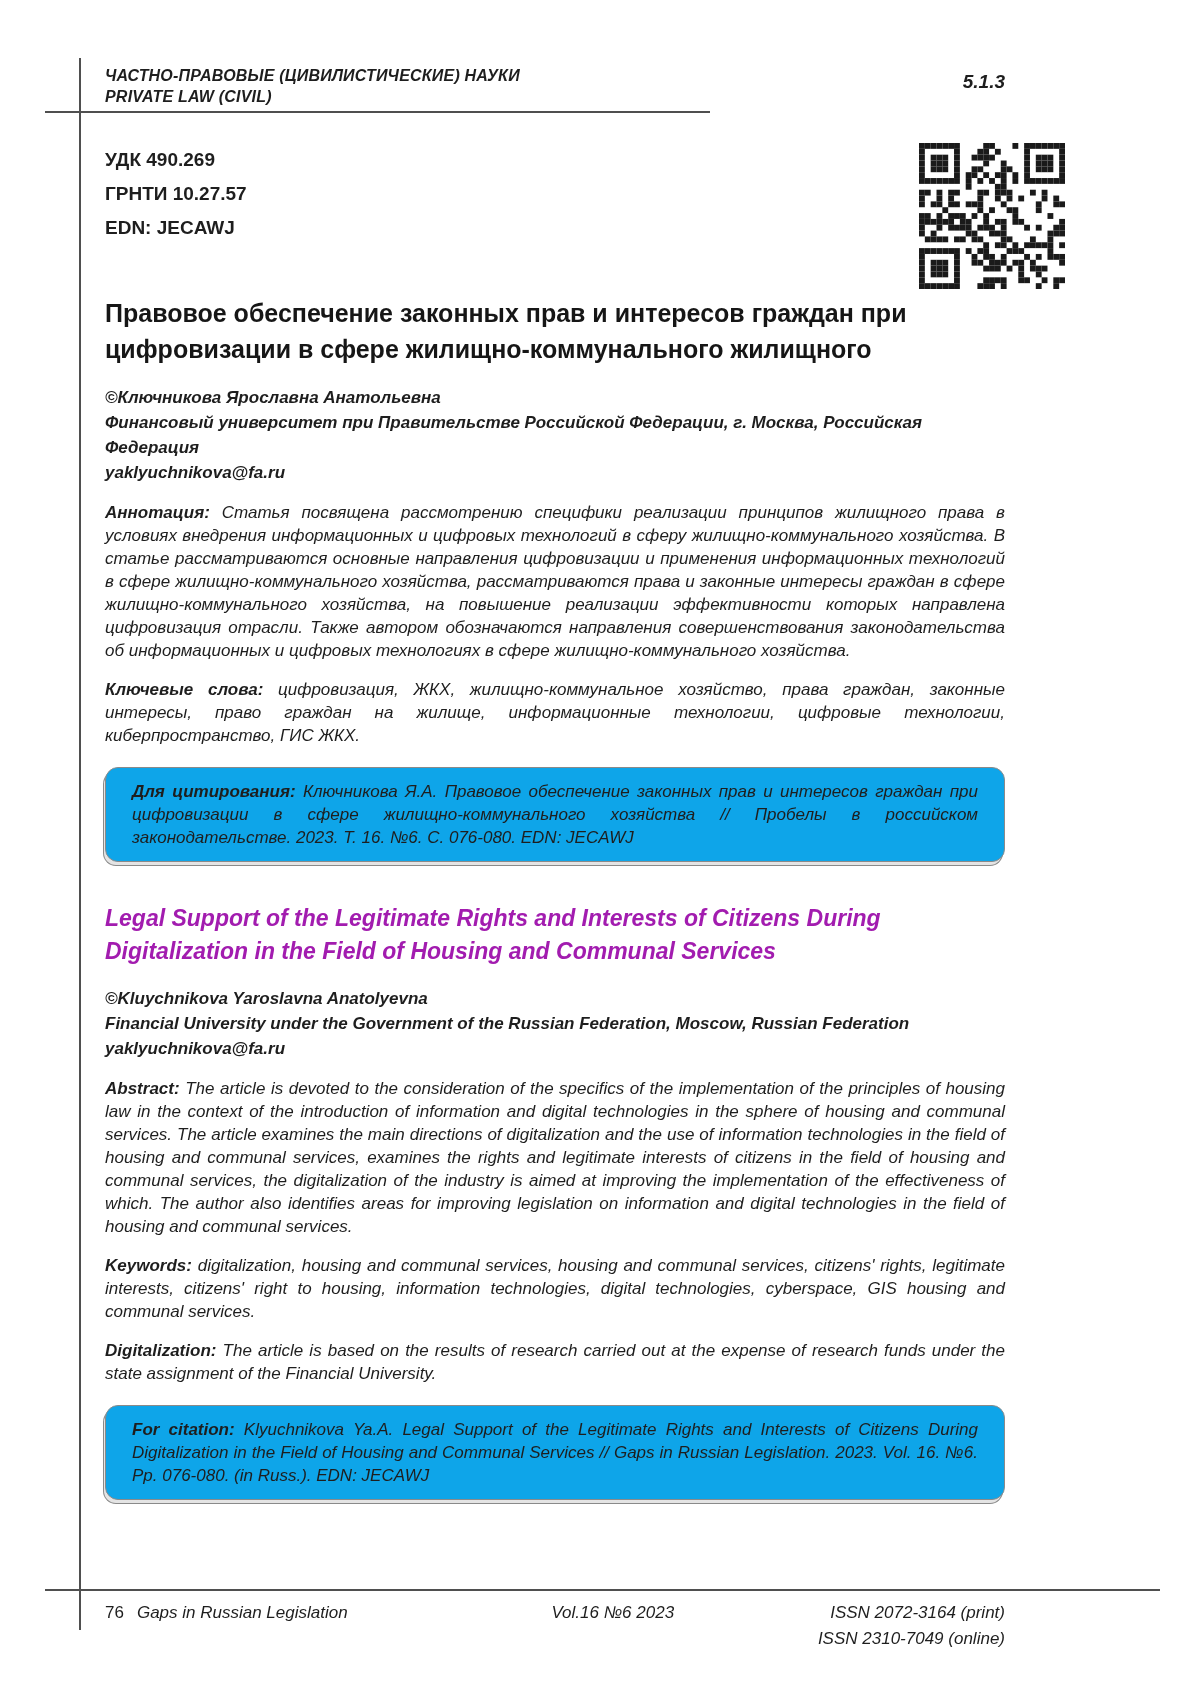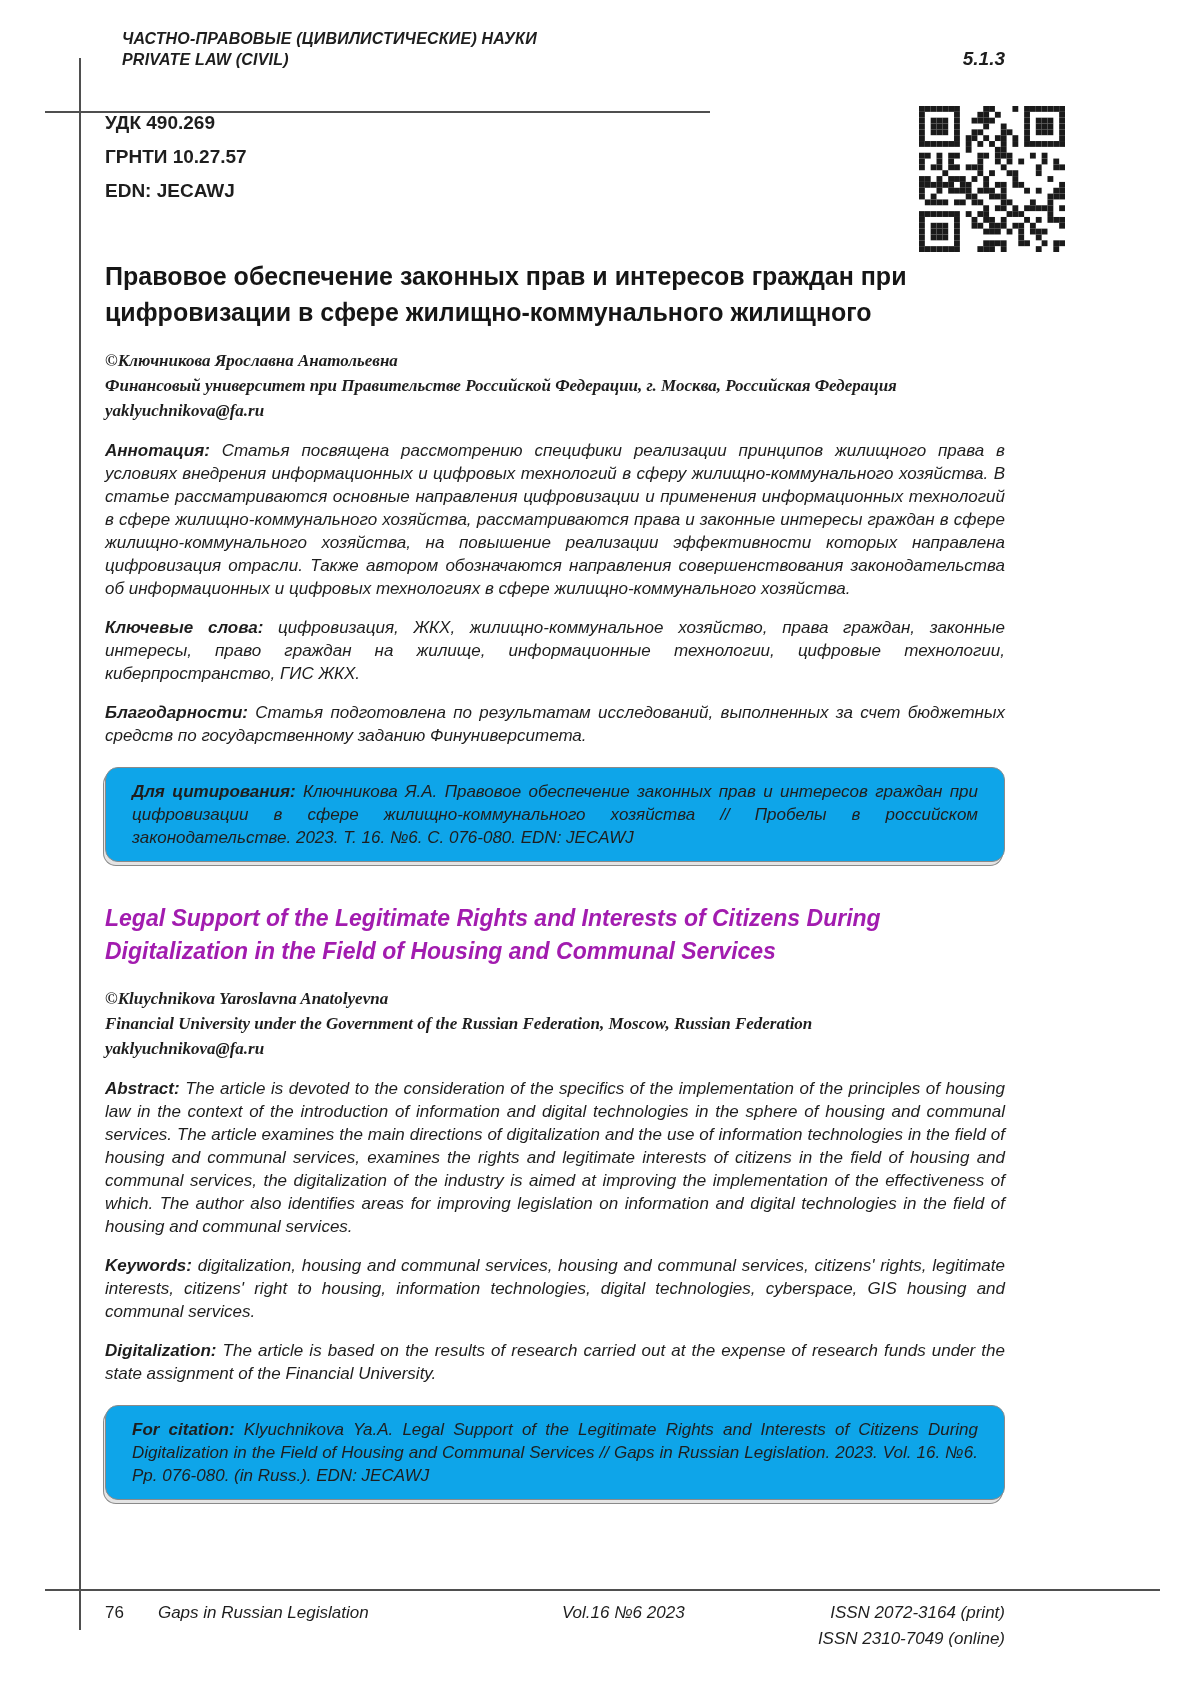--- a/index.html
+++ b/index.html
@@ -15,22 +15,22 @@
     position:absolute; left:79px; top:58px;
     width:2px; height:1572px; background:#4f4f4f;
   }
   .header-rule {
     position:absolute; left:45px; top:111px;
     width:665px; height:2px; background:#4f4f4f;
   }
   .content { position:absolute; left:105px; top:0; width:900px; }
 
   .header-row {
-    padding-top:28px;
-    display:flex; justify-content:space-between; align-items:flex-end;margin-left:17px;
+    padding-top:65px;
+    display:flex; justify-content:space-between; align-items:flex-start;
   }
   .kicker { font-weight:bold; font-style:italic; font-size:16px; line-height:21px; letter-spacing:0.2px; }
   .section-code { font-weight:bold; font-style:italic; font-size:19px; padding-top:6px; }
 
   .meta-row {
     margin-top:36px;
     width:960px;
     display:flex; justify-content:space-between; align-items:flex-start;
   }
   .meta-block { font-weight:bold; font-size:19px; line-height:34px; }
@@ -39,21 +39,21 @@
   .title-ru {
     margin:6px 0 0 0;
     max-width:820px;
     font-size:25px; line-height:36px; font-weight:bold; color:#161616;
   }
   .title-en {
     margin:40px 0 0 0;
     max-width:870px;
     font-size:23px; line-height:33px; font-weight:bold; font-style:italic; color:#a21caf;
   }
-  .author-block { margin-top:18px; font-weight:bold; font-style:italic; font-size:17px; line-height:25px;font-family:Liberation Serif, serif; }
+  .author-block { margin-top:18px; font-weight:bold; font-style:italic; font-size:17px; line-height:25px; }
 
   .para {
     margin:16px 0 0 0;
     font-style:italic; font-size:17px; line-height:23px;
     text-align:justify;
   }
   .para .lbl { font-weight:bold; }
 
   .cite-box {
     margin-top:20px;
@@ -67,21 +67,21 @@
 
   .footer-rule {
     position:absolute; left:45px; top:1589px;
     width:1115px; height:2px; background:#4f4f4f;
   }
   .footer {
     position:absolute; left:105px; top:1600px; width:900px;
     display:grid; grid-template-columns:auto 1fr auto; align-items:start;
     font-size:17px; line-height:26px;
   }
-  .footer-left { display:flex; gap:34px; }
+  .footer-left { display:flex; gap:13px; }
   .page-num { font-weight:normal; }
   .journal { font-style:italic; }
   .vol { font-style:italic; text-align:center; padding-left:60px; }
   .issn { font-style:italic; text-align:right; }
 </style>
 </head>
 <body>
 
 <div class="page">
   <div class="left-rule"></div>
@@ -403,21 +403,20 @@
     <div class="author-block">
       <div>©Ключникова Ярославна Анатольевна</div>
       <div>Финансовый университет при Правительстве Российской Федерации, г. Москва, Российская Федерация</div>
       <div>yaklyuchnikova@fa.ru</div>
     </div>
 
     <p class="para"><span class="lbl">Аннотация:</span> <span>Статья посвящена рассмотрению специфики реализации принципов жилищного права в условиях внедрения информационных и цифровых технологий в сферу жилищно-коммунального хозяйства. В статье рассматриваются основные направления цифровизации и применения информационных технологий в сфере жилищно-коммунального хозяйства, рассматриваются права и законные интересы граждан в сфере жилищно-коммунального хозяйства, на повышение реализации эффективности которых направлена цифровизация отрасли. Также автором обозначаются направления совершенствования законодательства об информационных и цифровых технологиях в сфере жилищно-коммунального хозяйства.</span></p>
 
     <p class="para"><span class="lbl">Ключевые слова:</span> <span>цифровизация, ЖКХ, жилищно-коммунальное хозяйство, права граждан, законные интересы, право граждан на жилище, информационные технологии, цифровые технологии, киберпространство, ГИС ЖКХ.</span></p>
 
-    <p class="para"><span class="lbl">Благодарности:</span> <span>Статья подготовлена по результатам исследований, выполненных за счет бюджетных средств по государственному заданию Финуниверситета.</span></p>
 
     <div class="cite-box">
       <p class="para"><span class="lbl">Для цитирования:</span> <span>Ключникова Я.А. Правовое обеспечение законных прав и интересов граждан при цифровизации в сфере жилищно-коммунального хозяйства // Пробелы в российском законодательстве. 2023. Т. 16. №6. С. 076-080. EDN: JECAWJ</span></p>
     </div>
 
     <h2 class="title-en">Legal Support of the Legitimate Rights and Interests of Citizens During Digitalization in the Field of Housing and Communal Services</h2>
 
     <div class="author-block">
       <div>©Kluychnikova Yaroslavna Anatolyevna</div>
       <div>Financial University under the Government of the Russian Federation, Moscow, Russian Federation</div>

